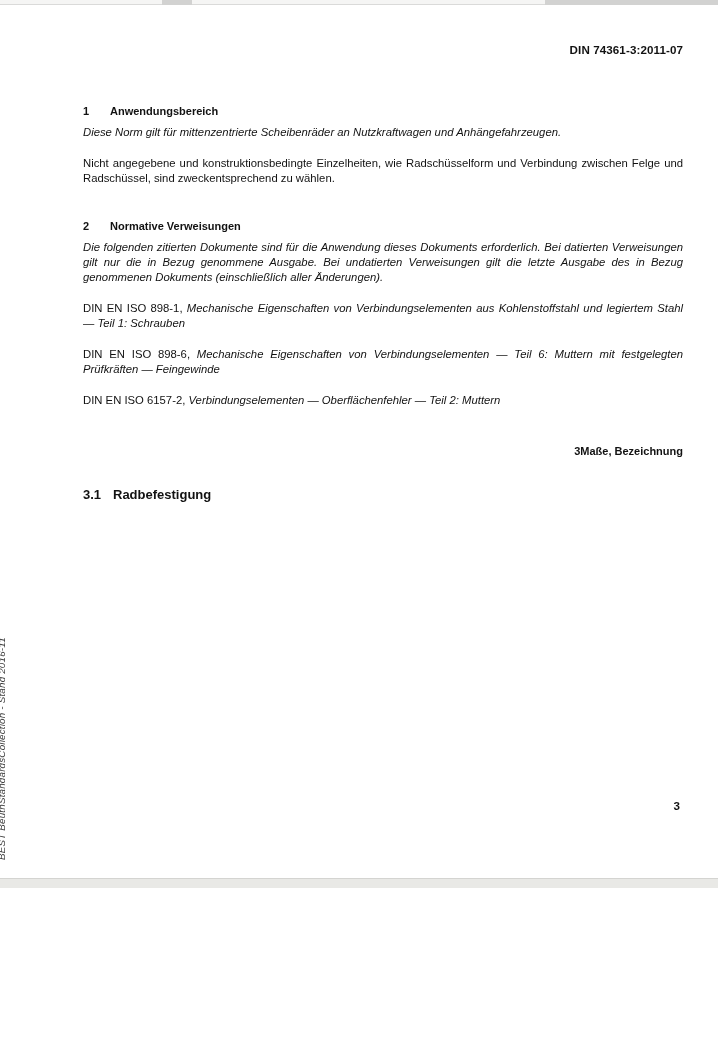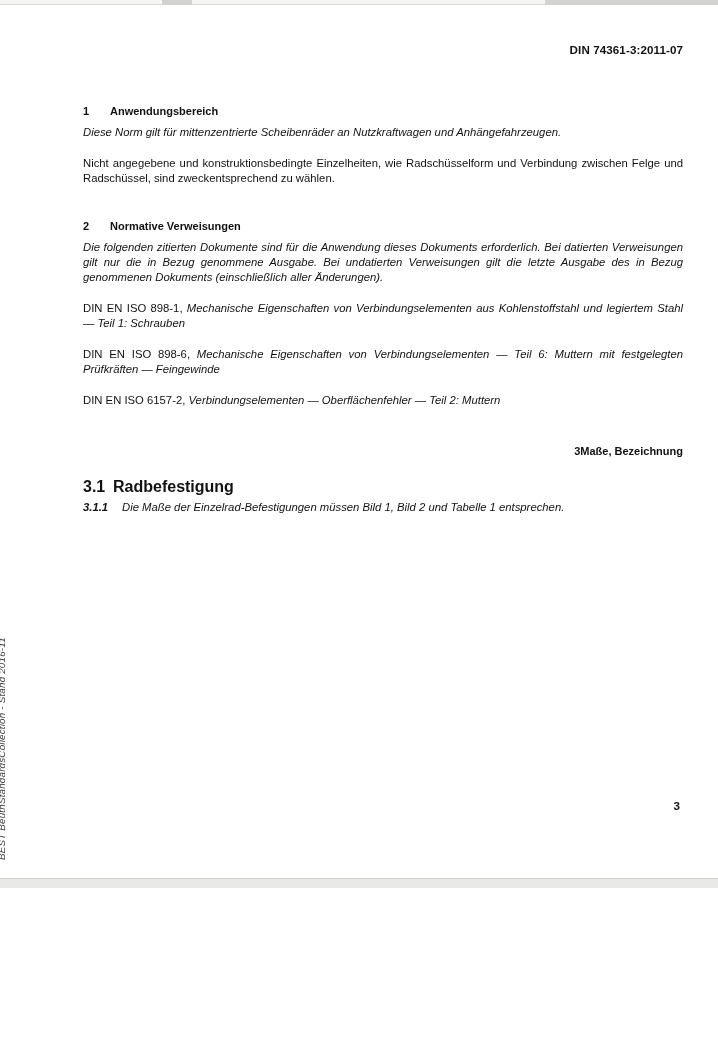--- a/index.html
+++ b/index.html
@@ -49,23 +49,23 @@
   .section-heading {
     font-weight: bold;
     font-size: 11px;
     line-height: 16px;
   }
   .mt-first { margin-top: 46px; }
   .mt-section { margin-top: 32px; }
   .mt-section-lg { margin-top: 35px; text-align: right; }
   .sub-heading {
     font-weight: bold;
-    font-size: 16px;
+    font-size: 13px;
     line-height: 15px;
-    margin-top: 20px;
+    margin-top: 28px;
   }
   .h-num { display: inline-block; min-width: 27px; }
   .h-num-sub { display: inline-block; min-width: 30px; }
   .h-num-para { display: inline-block; min-width: 39px; font-weight: bold; }
   p.body-para {
     margin-top: 16px;
     text-align: justify;
   }
   p.first-after-heading { margin-top: 6px; font-style: italic; }
   p.ref {
@@ -137,23 +137,20 @@
     </p>
 
     <div class="section-heading mt-section-lg">
       <span class="h-num">3</span><span>Maße, Bezeichnung</span>
     </div>
 
     <div class="sub-heading">
       <span class="h-num-sub">3.1</span><span>Radbefestigung</span>
     </div>
 
-    <p class="body-para first-after-heading">
-      <span class="h-num-para">3.1.1</span><span>Die Maße der Einzelrad-Befestigungen müssen Bild 1, Bild 2 und Tabelle 1 entsprechen.</span>
-    </p>
 
   </div>
 
   <div class="watermark">BEST BeuthStandardsCollection - Stand 2016-11</div>
 
   <div class="page-number">3</div>
 
   <div class="bottom-strip"></div>
 
 </div>

